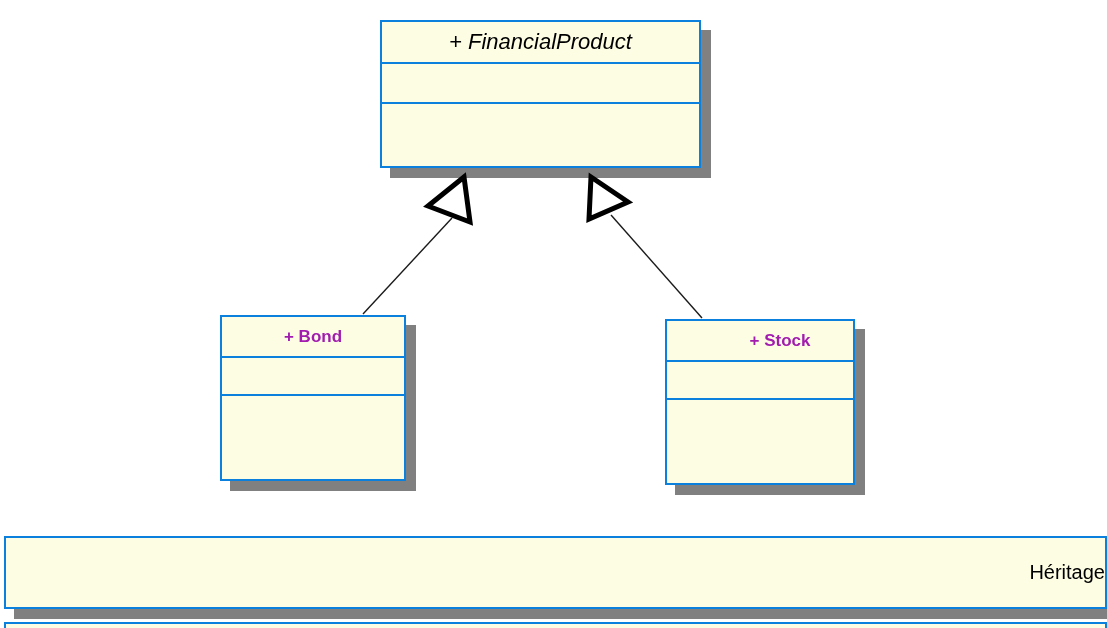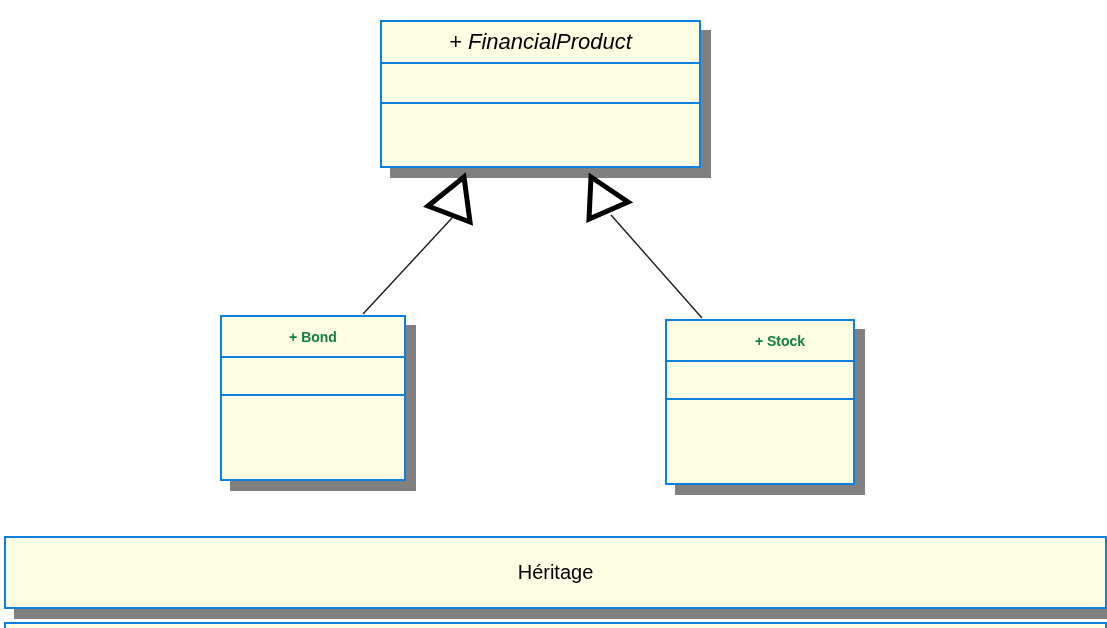--- a/index.html
+++ b/index.html
@@ -60,22 +60,22 @@
   .title-abstract {
     font-style: italic;
     font-weight: normal;
     color: #000000;
     font-size: 22px;
   }
   
   .title-concrete {
     font-style: normal;
     font-weight: bold;
-    color: #15803d;
-    font-size: 14px;
+    color: #a21caf;
+    font-size: 17px;
   }
 
   
   #class-financialproduct {
     left: 380px;  top: 20px;  width: 321px; height: 148px;
   }
   #class-financialproduct-shadow {
     left: 390px; top: 30px; width: 321px; height: 148px;
   }
   #class-financialproduct .uml-title      { height: 42px; }
@@ -118,22 +118,22 @@
     position: absolute;
     left: 4px;
     top: 536px;
     width: 1103px;
     height: 73px;
     box-sizing: border-box;
     background: #fdfde3;
     border: 2px solid #0c80dd;
     z-index: 3;
     display: flex;
-    flex-direction: row;
-    align-items: center;
+    flex-direction: column;
+    align-items: flex-end;
     justify-content: center;
     text-align: center;
   }
   #caption-note-shadow {
     position: absolute;
     left: 14px;
     top: 546px;
     width: 1093px;
     height: 73px;
     background: #808080;

